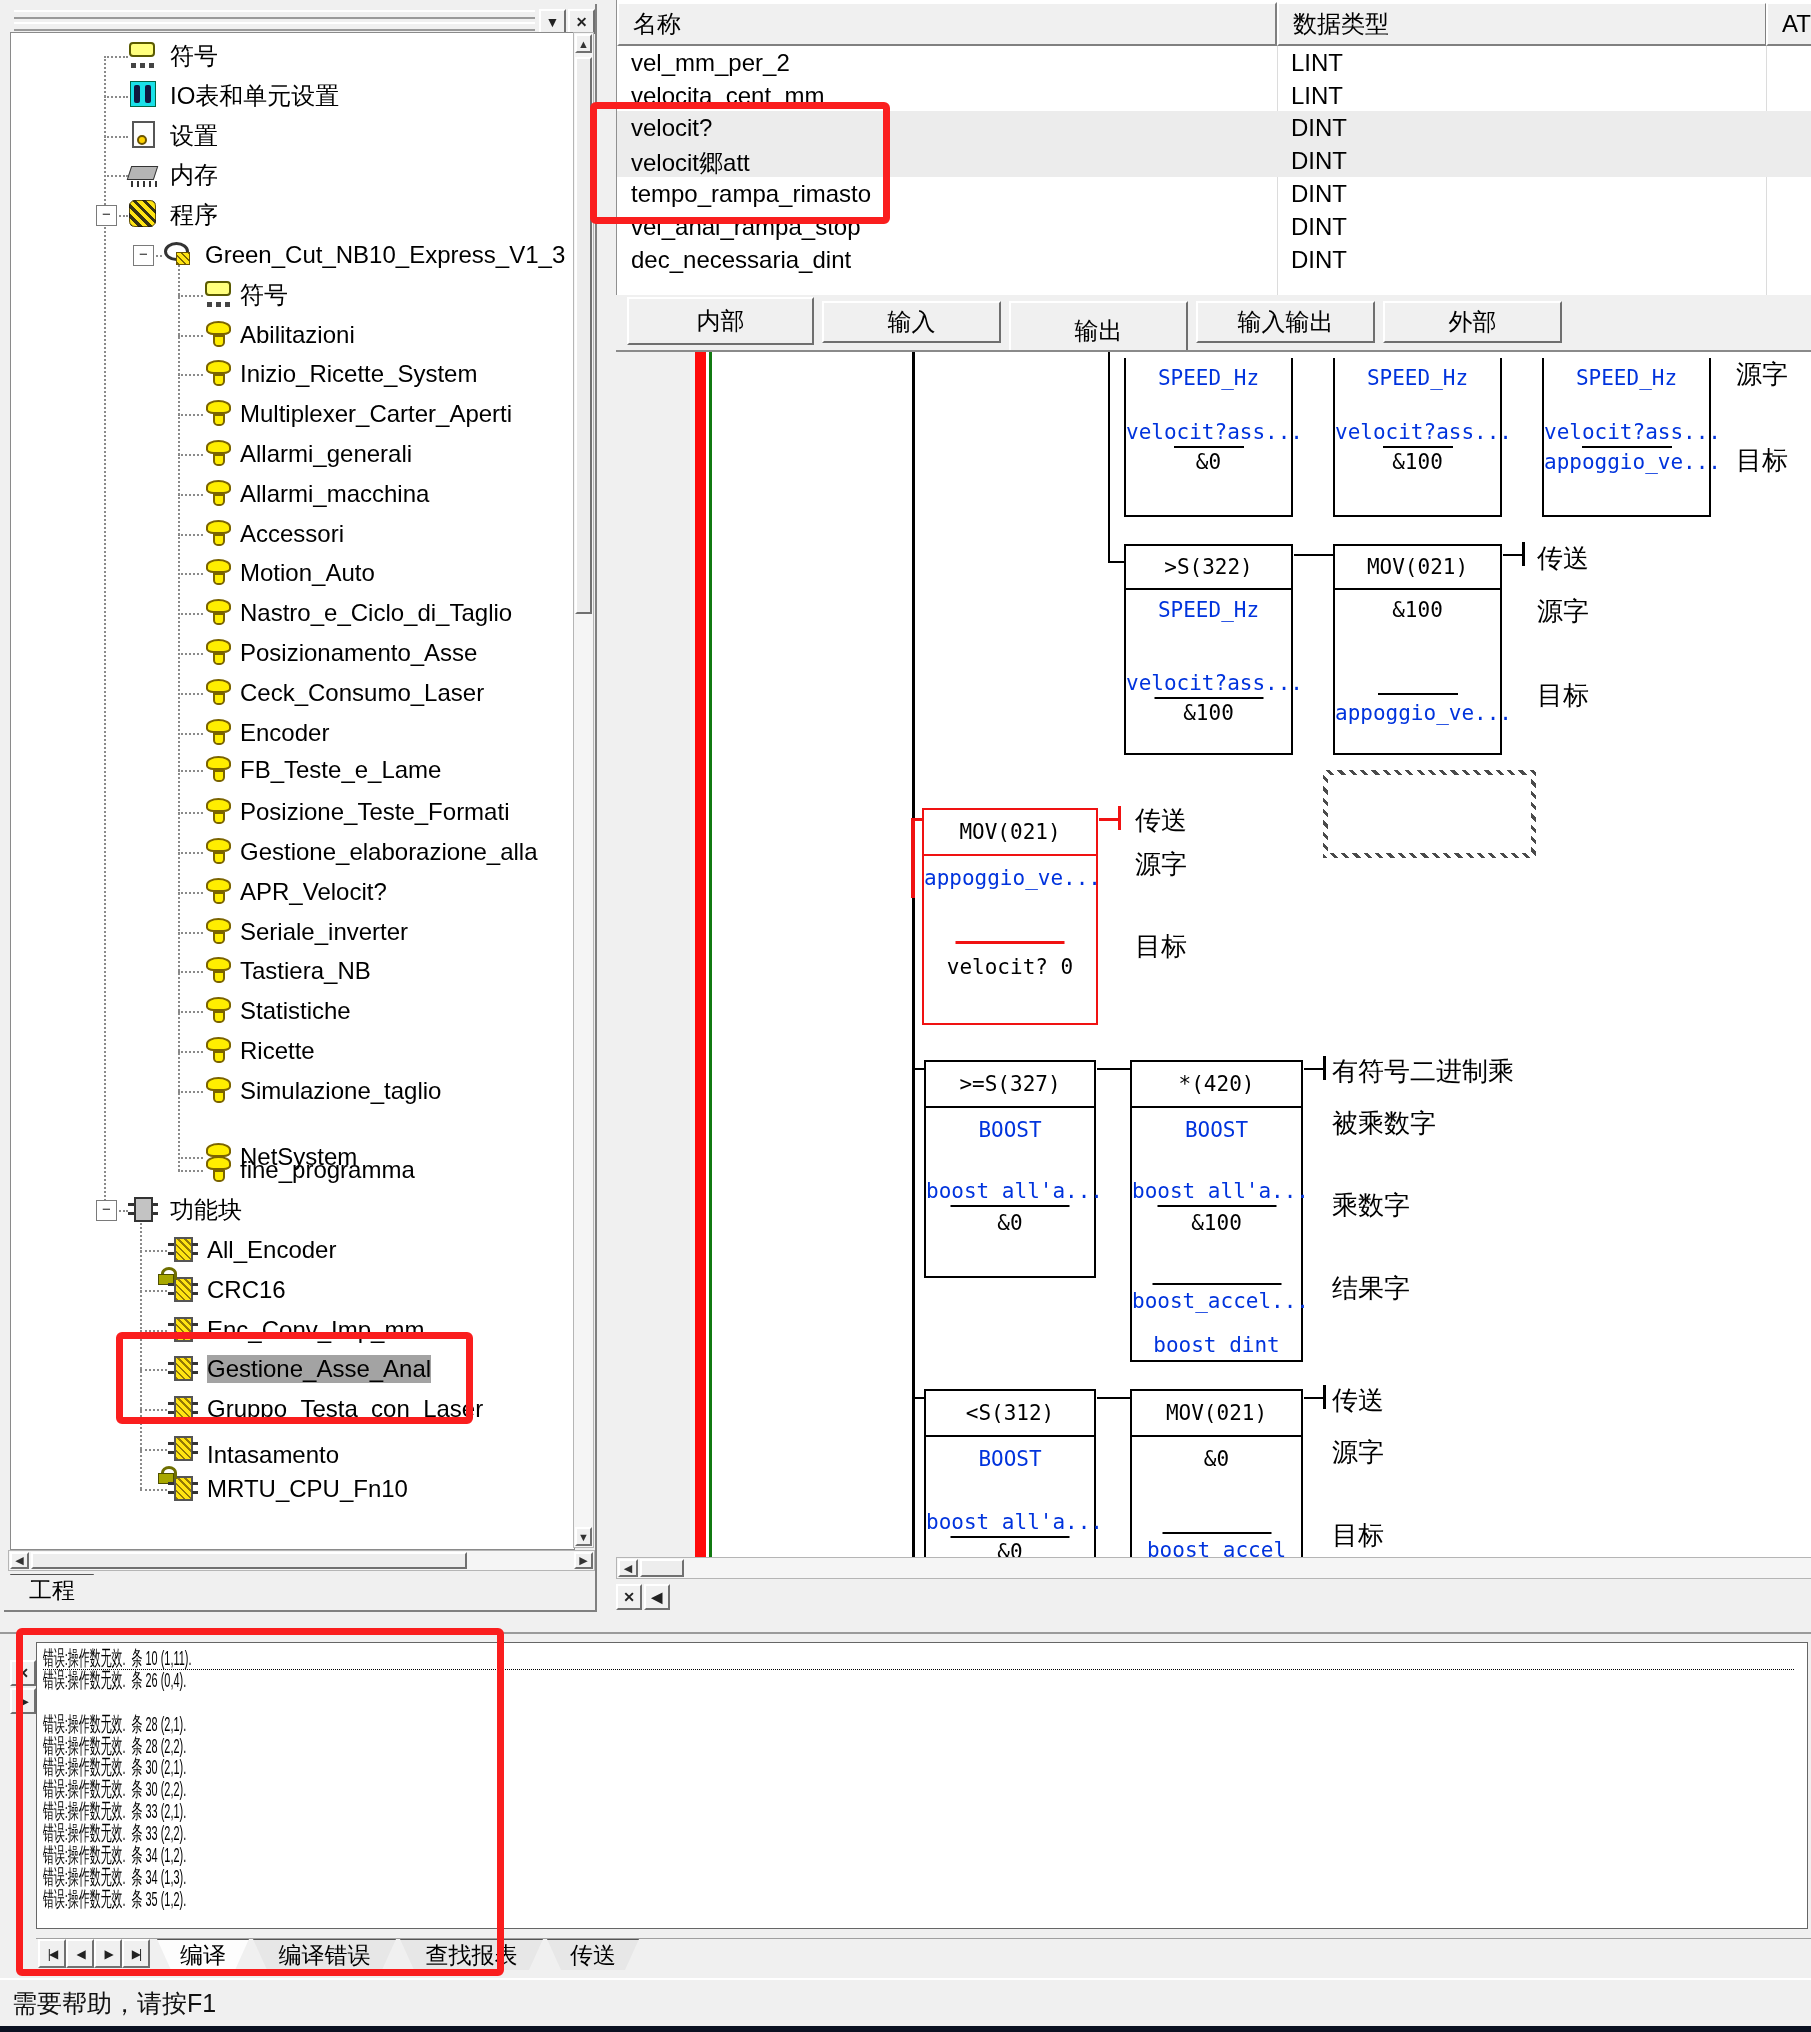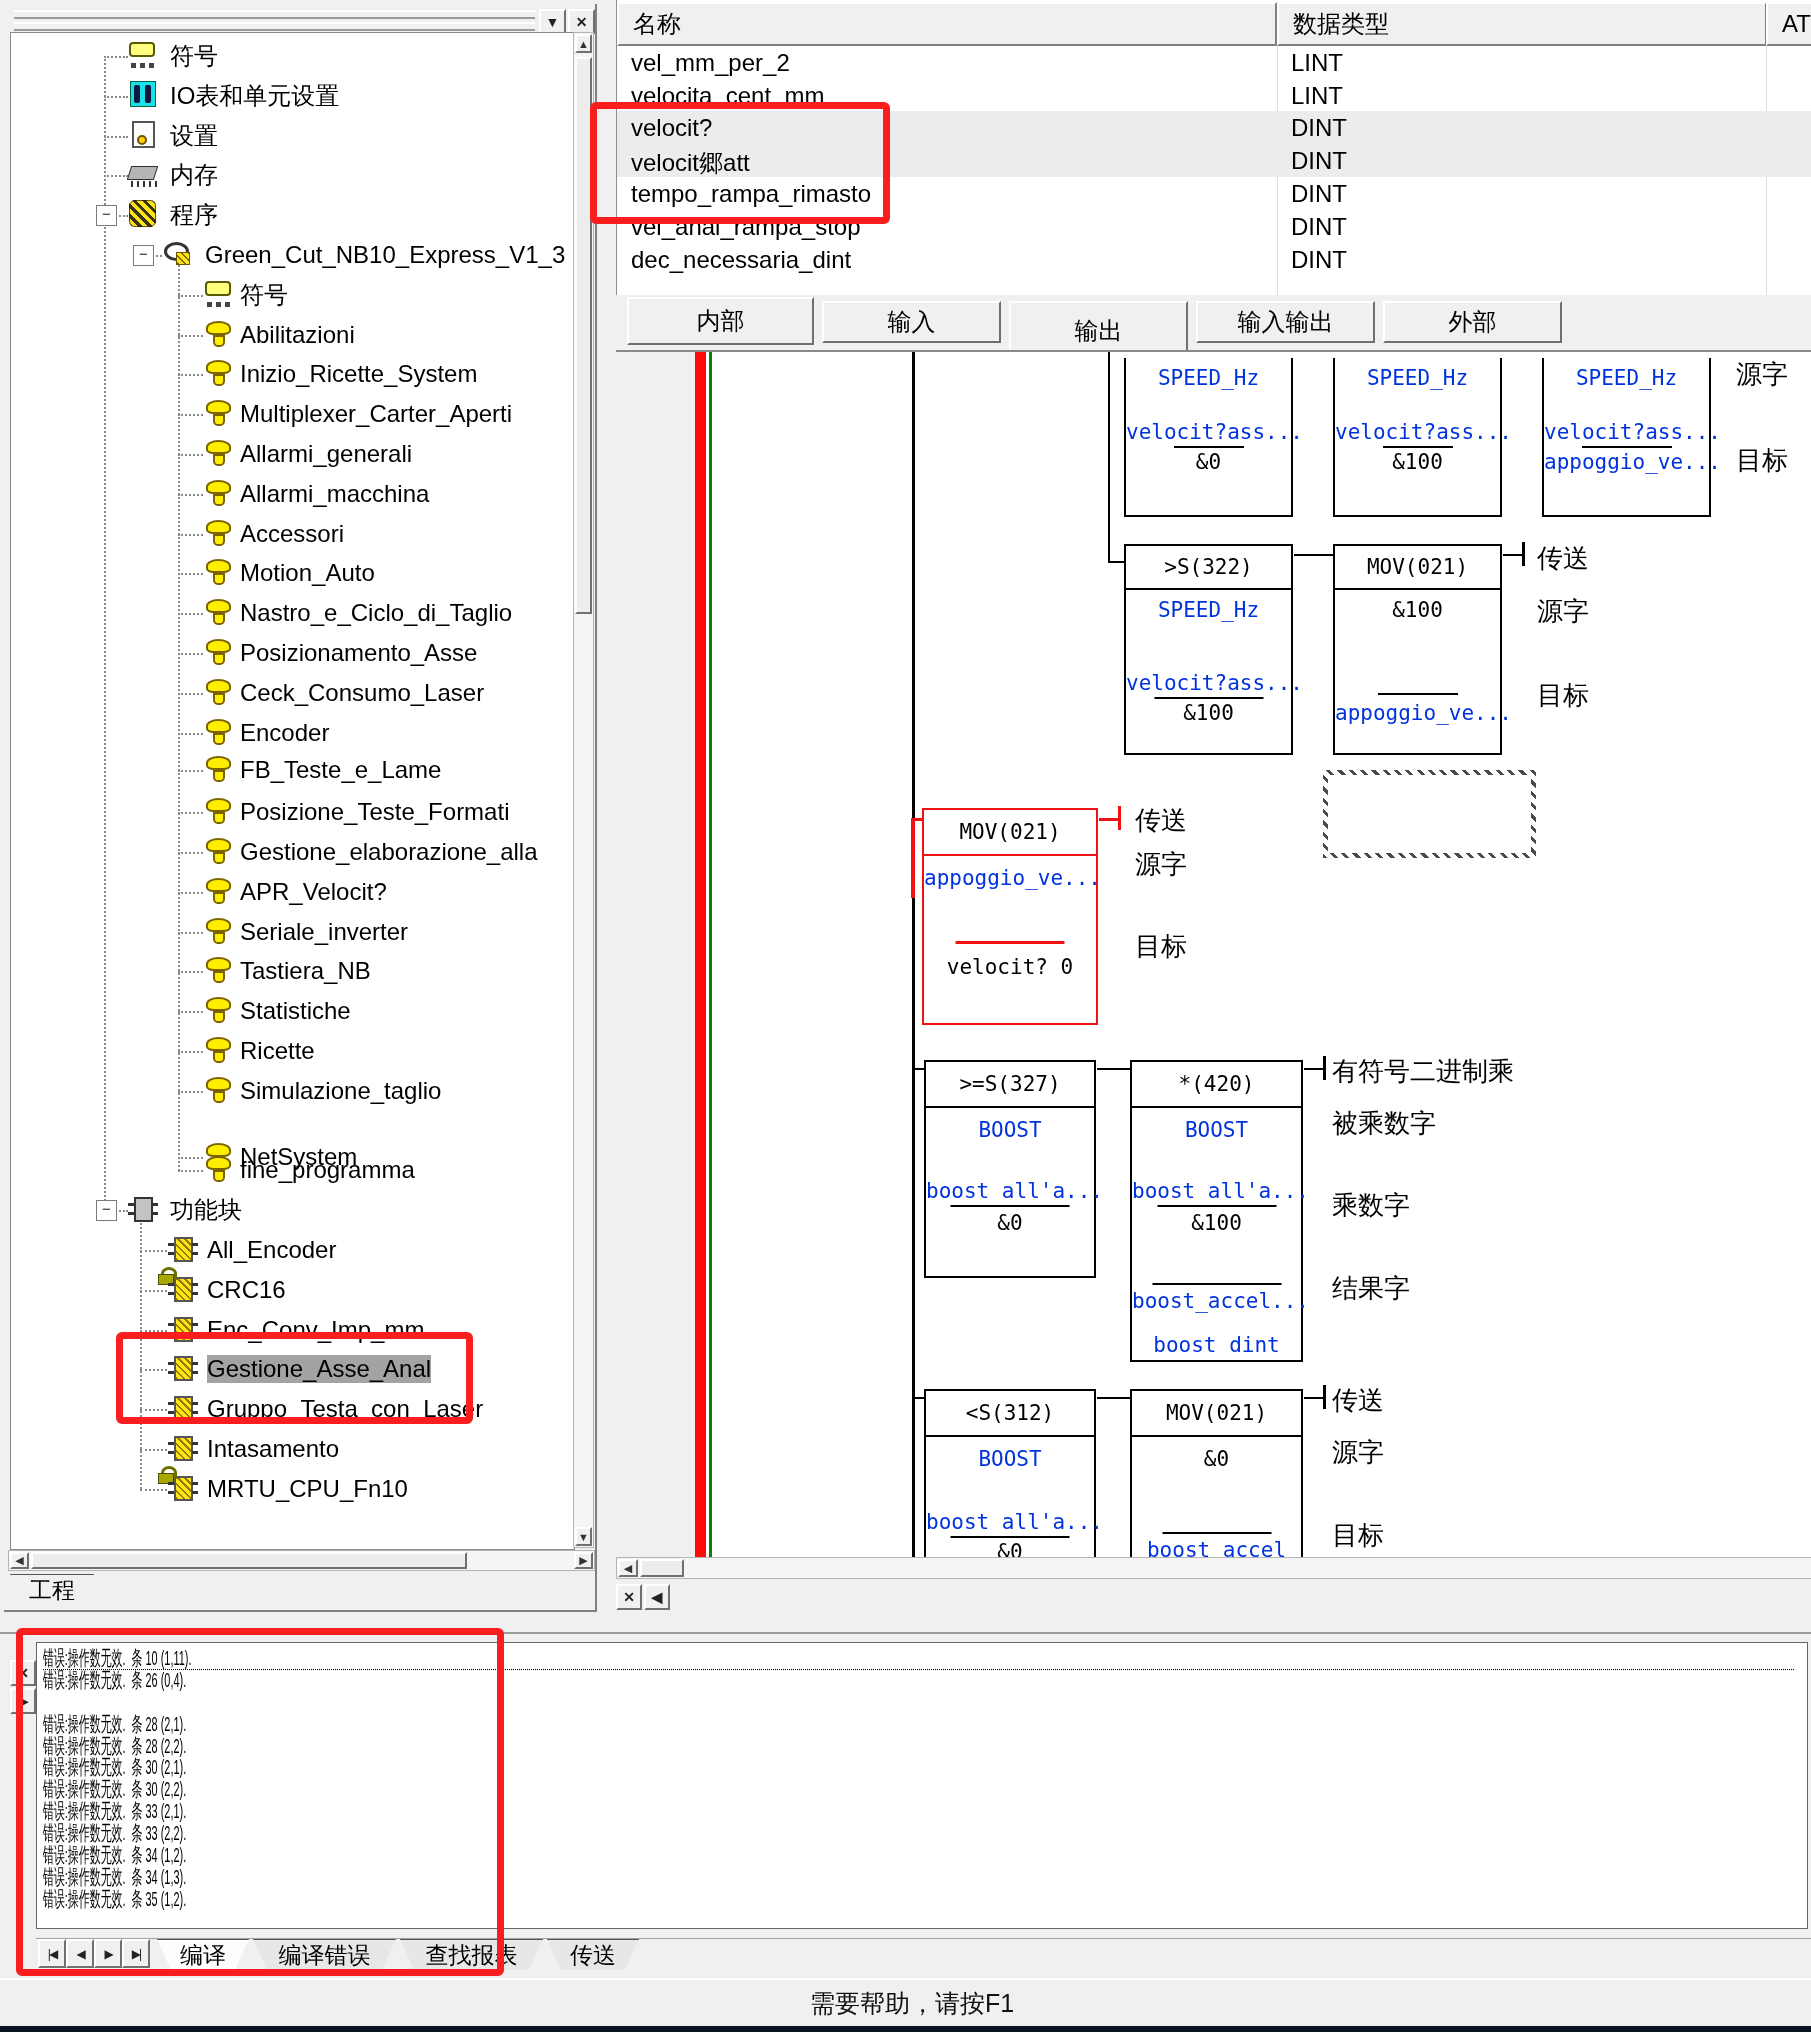--- a/index.html
+++ b/index.html
@@ -126,21 +126,21 @@
     font-size:21px;line-height:22px;color:#000;white-space:pre;}
   .eline.sel{border-bottom:1px dotted #000;}
   .navbtn{position:absolute;top:0;width:28px;height:29px;background:#f0f0f0;box-sizing:border-box;
     border-top:2px solid #fff;border-left:2px solid #fff;border-right:2px solid #707070;
     border-bottom:2px solid #707070;font-size:12px;color:#222;display:flex;align-items:center;
     justify-content:center;letter-spacing:-2px;}
 
   
   #statusbar{left:0;top:1978px;width:1812px;height:48px;background:#f0f0f0;
     border-top:2px solid #fff;font-size:25px;color:#111;display:flex;align-items:center;
-    padding-left:12px;box-sizing:border-box;justify-content:center;}
+    padding-left:12px;box-sizing:border-box;}
   #taskstrip{left:0;top:2026px;width:1812px;height:7px;background:#0b1222;}
 
   
   .redbox{position:absolute;border:7px solid #fa1e1e;border-radius:6px;pointer-events:none;z-index:50;}
 </style>
 </head>
 <body>
 
 <div id="app">
 
@@ -331,21 +331,21 @@
           <div class="trow" style="top: 1316px;">
             <div class="stub" style="left: 129px; top: 20px; width: 27px;"></div>
             <span class="ico fb" style="left: 156px; top: 3px;"></span>
             <span class="lbl hl" style="margin-left: 196px;">Gestione_Asse_Anal</span>
           </div>
           <div class="trow" style="top: 1356px;">
             <div class="stub" style="left: 129px; top: 20px; width: 27px;"></div>
             <span class="ico fb" style="left: 156px; top: 3px;"></span>
             <span class="lbl" style="margin-left: 196px;">Gruppo_Testa_con_Laser</span>
           </div>
-          <div class="trow" style="top: 1396px;">
+          <div class="trow" style="top: 1396px; align-items: flex-end;">
             <div class="stub" style="left: 129px; top: 20px; width: 27px;"></div>
             <span class="ico fb" style="left: 156px; top: 3px;"></span>
             <span class="lbl" style="margin-left: 196px;">Intasamento</span>
           </div>
           <div class="trow" style="top: 1436px;">
             <div class="stub" style="left: 129px; top: 20px; width: 27px;"></div>
             <span class="ico fb" style="left: 156px; top: 3px;">
               <span class="lock"></span>
             </span>
             <span class="lbl" style="margin-left: 196px;">MRTU_CPU_Fn10</span>

